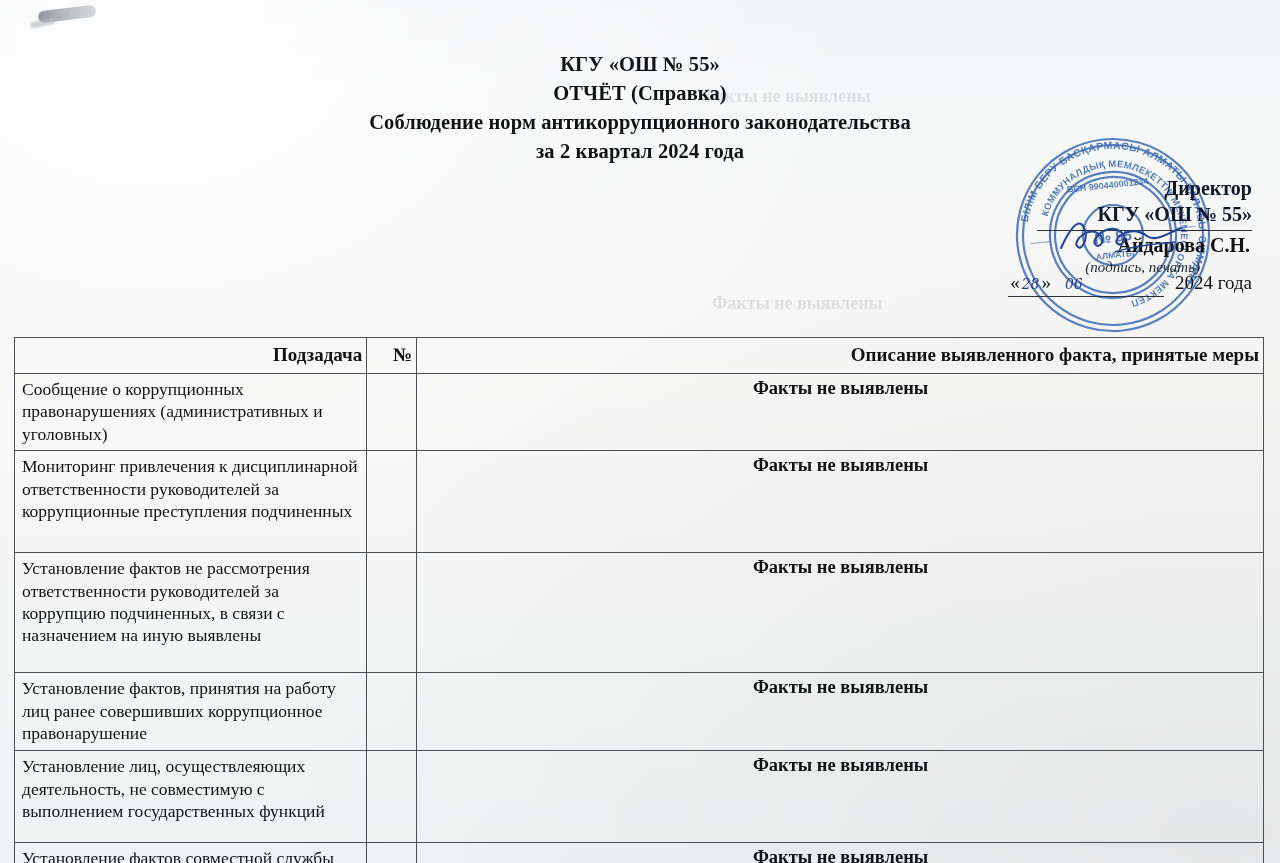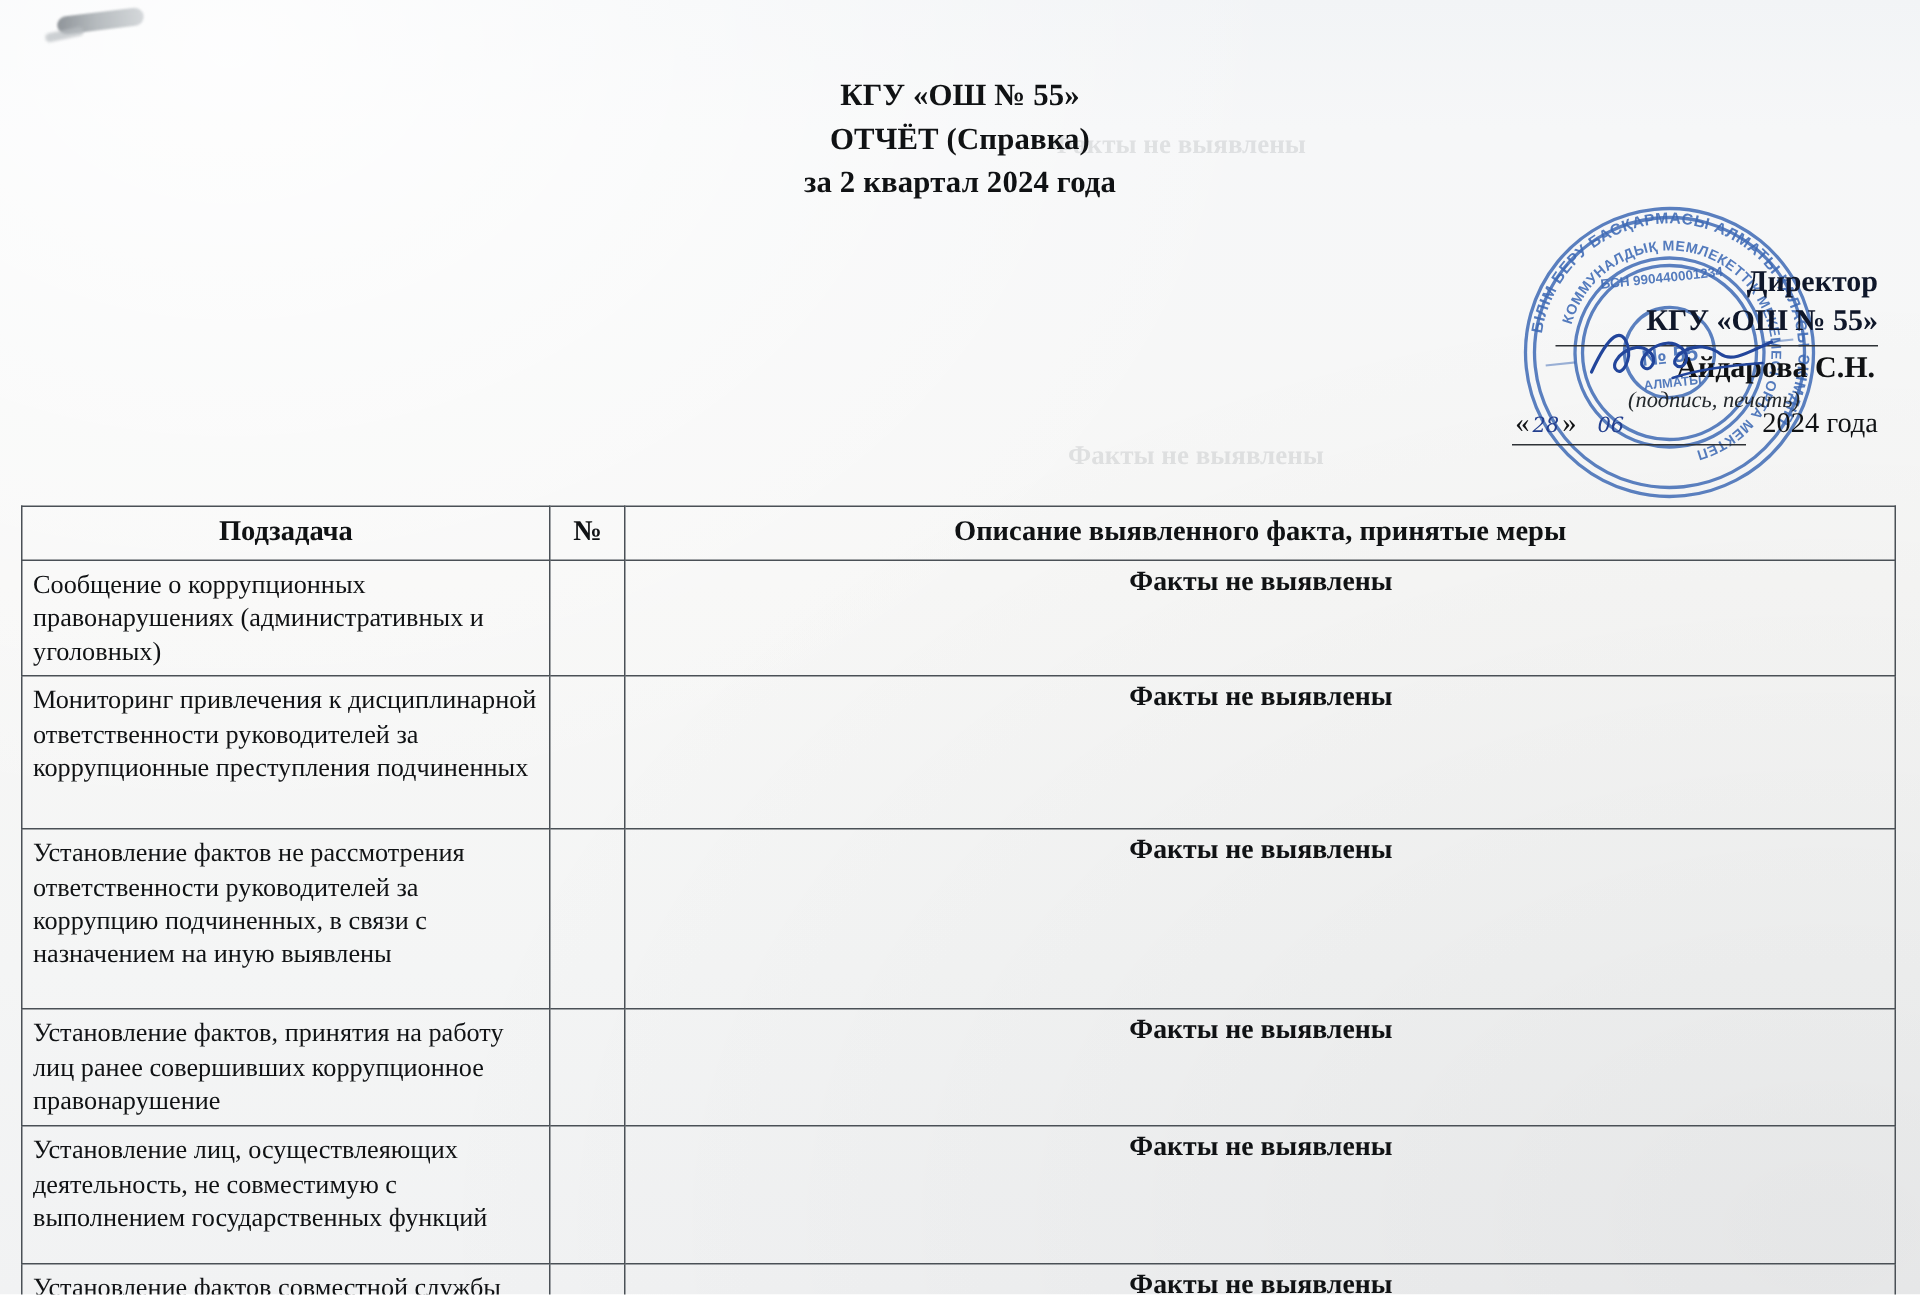--- a/index.html
+++ b/index.html
@@ -176,21 +176,21 @@
     background: transparent;
   }
   table.report th,
   table.report td {
     border: 1.3px solid #4a5056;
     vertical-align: top;
     padding: 4px 6px 5px 7px;
     color: #101214;
   }
   table.report th {
-    text-align: center;
+    text-align: right;
     font-weight: bold;
     font-size: 19px;
     padding: 6px 4px 7px 4px;
   }
   col.c-sub { width: 28.2%; }
   col.c-num { width: 4.0%; }
   col.c-desc { width: 67.8%; }
 
   td.subtask {
     font-size: 17.5px;
@@ -231,20 +231,21 @@
 <div class="scan-artifact2"></div>
 
 <div class="ghost" id="ghost0" style="left: 700px; top: 86px;">Факты не выявлены</div>
 <div class="ghost" id="ghost1" style="left: 712px; top: 293px;">Факты не выявлены</div>
 
 <div class="content">
 
   <div class="doc-header">
     <div>КГУ «ОШ № 55»</div>
     <div>ОТЧЁТ (Справка)</div>
+    <div class="title-line3">Соблюдение норм антикоррупционного законодательства</div>
     <div>за 2 квартал 2024 года</div>
   </div>
 
   <svg class="stamp" viewBox="0 0 210 210">
     <defs>
       <path id="outerArc" d="M 105,105 m -86,0 a 86,86 0 1,1 172,0 a 86,86 0 1,1 -172,0"></path>
       <path id="innerArc" d="M 105,105 m -68,0 a 68,68 0 1,1 136,0 a 68,68 0 1,1 -136,0"></path>
     </defs>
     <g fill="none" stroke="#2f5fb0" stroke-width="2.2" opacity="0.85">
       <circle cx="105" cy="105" r="96"></circle>

